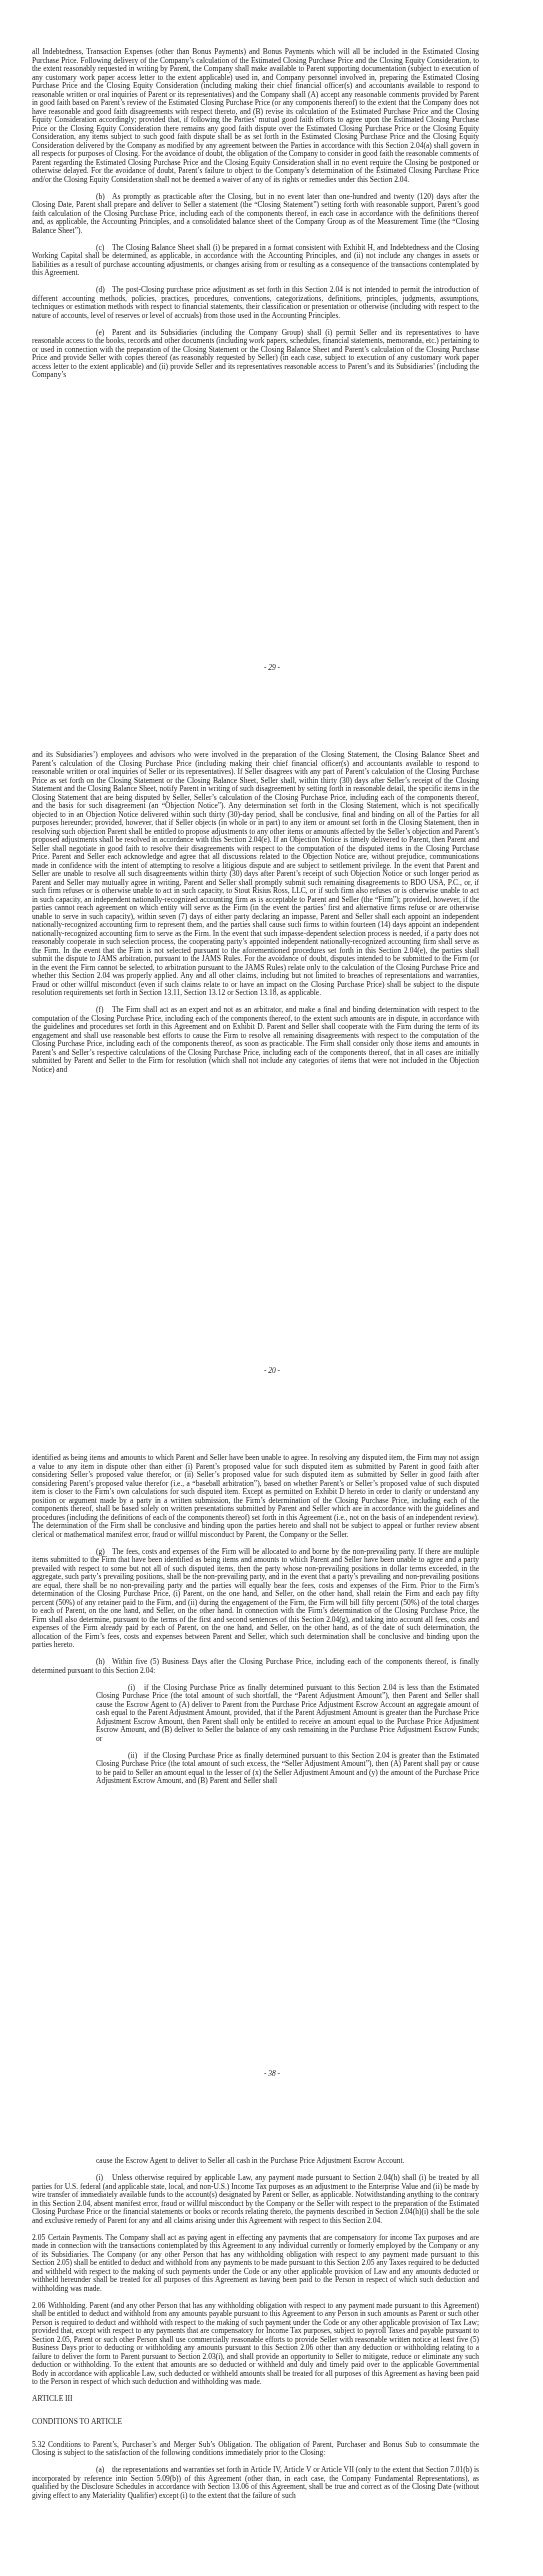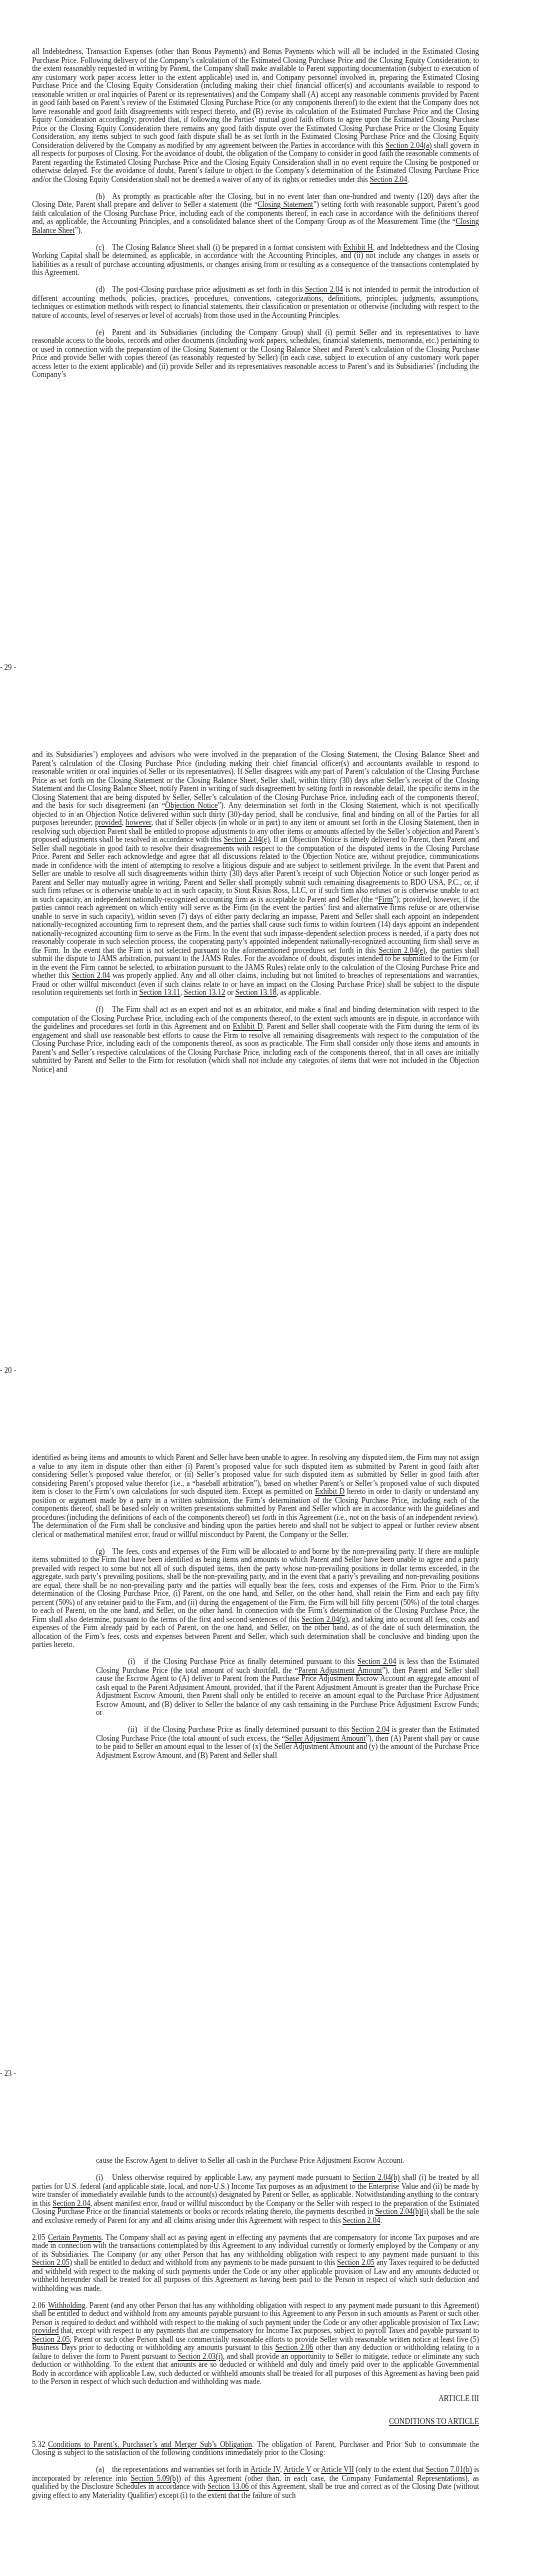--- a/index.html
+++ b/index.html
@@ -22,35 +22,36 @@
     width: 447px;
   }
   .para { margin: 0 0 8.5px 0; }
   .para .label { display: inline-block; }
   .para.lettered .label { margin-left: 64px; width: 16px; text-indent: 0; }
   .para.numbered .label { width: 16px; text-indent: 0; }
   .para.sub { margin-left: 64px; }
   .para.sub .label { margin-left: 32px; width: 16px; }
   .para.cont { text-indent: 0; }
   .para.sub.cont { margin-left: 64px; font-family: Liberation Serif, serif; }
-  .u { text-decoration: underline; text-underline-offset: 1px; margin-top: 24px; }
+  .u { text-underline-offset: 1px; margin-top: 24px; }
   .i { }
   .heading {
-    text-align: right;
+    text-align: left;
     margin: 0 0 14.4px 0;
     text-indent: 0;
   }
   .page-number {
     position: absolute;
     left: 0; right: 0;
     top: 663px;
-    text-align: left;
+    text-align: center;
     font-family: "Liberation Serif", "DejaVu Serif", serif;
     font-size: 7.5px;
     color: #1a1a1a;
+    font-style: italic;
   }
   .link { cursor: pointer; }
 </style>
 </head>
 <body>
 
 <div id="doc">
     <div class="page">
       <div class="body-text">
         <p class="para cont"><span>all Indebtedness, Transaction Expenses (other than Bonus Payments) and Bonus Payments which will all be included in the Estimated Closing Purchase Price. Following delivery of the Company’s calculation of the Estimated Closing Purchase Price and the Closing Equity Consideration, to the extent reasonably requested in writing by Parent, the Company shall make available to Parent supporting documentation (subject to execution of any customary work paper access letter to the extent applicable) used in, and Company personnel involved in, preparing the Estimated Closing Purchase Price and the Closing Equity Consideration (including making their chief financial officer(s) and accountants available to respond to reasonable written or oral inquiries of Parent or its representatives) and the Company shall (A) accept any reasonable comments provided by Parent in good faith based on Parent’s review of the Estimated Closing Purchase Price (or any components thereof) to the extent that the Company does not have reasonable and good faith disagreements with respect thereto, and (B) revise its calculation of the Estimated Purchase Price and the Closing Equity Consideration accordingly; provided that, if following the Parties’ mutual good faith efforts to agree upon the Estimated Closing Purchase Price or the Closing Equity Consideration there remains any good faith dispute over the Estimated Closing Purchase Price or the Closing Equity Consideration, any items subject to such good faith dispute shall be as set forth in the Estimated Closing Purchase Price and the Closing Equity Consideration delivered by the Company as modified by any agreement between the Parties in accordance with this </span><span class="u  link">Section 2.04(a)</span><span> shall govern in all respects for purposes of Closing.  For the avoidance of doubt, the obligation of the Company to consider in good faith the reasonable comments of Parent regarding the Estimated Closing Purchase Price and the Closing Equity Consideration shall in no event require the Closing be postponed or otherwise delayed. For the avoidance of doubt, Parent’s failure to object to the Company’s determination of the Estimated Closing Purchase Price and/or the Closing Equity Consideration shall not be deemed a waiver of any of its rights or remedies under this </span><span class="u  link">Section 2.04</span><span>.</span></p>
@@ -65,31 +66,32 @@
       <div class="body-text">
         <p class="para cont"><span>and its Subsidiaries’) employees and advisors who were involved in the preparation of the Closing Statement, the Closing Balance Sheet and Parent’s calculation of the Closing Purchase Price (including making their chief financial officer(s) and accountants available to respond to reasonable written or oral inquiries of Seller or its representatives). If Seller disagrees with any part of Parent’s calculation of the Closing Purchase Price as set forth on the Closing Statement or the Closing Balance Sheet, Seller shall, within thirty (30) days after Seller’s receipt of the Closing Statement and the Closing Balance Sheet, notify Parent in writing of such disagreement by setting forth in reasonable detail, the specific items in the Closing Statement that are being disputed by Seller, Seller’s calculation of the Closing Purchase Price, including each of the components thereof, and the basis for such disagreement (an “</span><span class="u">Objection Notice</span><span>”). Any determination set forth in the Closing Statement, which is not specifically objected to in an Objection Notice delivered within such thirty (30)-day period, shall be conclusive, final and binding on all of the Parties for all purposes hereunder; </span><span class="u">provided</span><span>, </span><span class="u">however</span><span>, that if Seller objects (in whole or in part) to any item or amount set forth in the Closing Statement, then in resolving such objection Parent shall be entitled to propose adjustments to any other items or amounts affected by the Seller’s objection and Parent’s proposed adjustments shall be resolved in accordance with this </span><span class="u  link">Section 2.04(e)</span><span>. If an Objection Notice is timely delivered to Parent, then Parent and Seller shall negotiate in good faith to resolve their disagreements with respect to the computation of the disputed items in the Closing Purchase Price. Parent and Seller each acknowledge and agree that all discussions related to the Objection Notice are, without prejudice, communications made in confidence with the intent of attempting to resolve a litigious dispute and are subject to settlement privilege. In the event that Parent and Seller are unable to resolve all such disagreements within thirty (30) days after Parent’s receipt of such Objection Notice or such longer period as Parent and Seller may mutually agree in writing, Parent and Seller shall promptly submit such remaining disagreements to BDO USA, P.C., or, if such firm refuses or is otherwise unable to act in such capacity, to Stout Risius Ross, LLC, or if such firm also refuses or is otherwise unable to act in such capacity, an independent nationally-recognized accounting firm as is acceptable to Parent and Seller (the “</span><span class="u">Firm</span><span>”); provided, however, if the parties cannot reach agreement on which entity will serve as the Firm (in the event the parties’ first and alternative firms refuse or are otherwise unable to serve in such capacity), within seven (7) days of either party declaring an impasse, Parent and Seller shall each appoint an independent nationally-recognized accounting firm to represent them, and the parties shall cause such firms to within fourteen (14) days appoint an independent nationally-recognized accounting firm to serve as the Firm.  In the event that such impasse-dependent selection process is needed, if a party does not reasonably cooperate in such selection process, the cooperating party’s appointed independent nationally-recognized accounting firm shall serve as the Firm. In the event that the Firm is not selected pursuant to the aforementioned procedures set forth in this </span><span class="u  link">Section 2.04(e)</span><span>, the parties shall submit the dispute to JAMS arbitration, pursuant to the JAMS Rules. For the avoidance of doubt, disputes intended to be submitted to the Firm (or in the event the Firm cannot be selected, to arbitration pursuant to the JAMS Rules) relate only to the calculation of the Closing Purchase Price and whether this </span><span class="u  link">Section 2.04</span><span> was properly applied. Any and all other claims, including but not limited to breaches of representations and warranties, Fraud or other willful misconduct (even if such claims relate to or have an impact on the Closing Purchase Price) shall be subject to the dispute resolution requirements set forth in </span><span class="u  link">Section 13.11</span><span>, </span><span class="u  link">Section 13.12</span><span> or </span><span class="u  link">Section 13.18</span><span>, as applicable.</span></p>
         <p class="para lettered"><span class="label">(f)</span><span>The Firm shall act as an expert and not as an arbitrator, and make a final and binding determination with respect to the computation of the Closing Purchase Price, including each of the components thereof, to the extent such amounts are in dispute, in accordance with the guidelines and procedures set forth in this Agreement and on </span><span class="u  link">Exhibit D</span><span>. Parent and Seller shall cooperate with the Firm during the term of its engagement and shall use reasonable best efforts to cause the Firm to resolve all remaining disagreements with respect to the computation of the Closing Purchase Price, including each of the components thereof, as soon as practicable. The Firm shall consider only those items and amounts in Parent’s and Seller’s respective calculations of the Closing Purchase Price, including each of the components thereof, that in all cases are initially submitted by Parent and Seller to the Firm for resolution (which shall not include any categories of items that were not included in the Objection Notice) and</span></p>
       </div>
       <div class="page-number">- 20 -</div>
     </div>
     <div class="page">
       <div class="body-text">
         <p class="para cont"><span>identified as being items and amounts to which Parent and Seller have been unable to agree. In resolving any disputed item, the Firm may not assign a value to any item in dispute other than either (i) Parent’s proposed value for such disputed item as submitted by Parent in good faith after considering Seller’s proposed value therefor, or (ii) Seller’s proposed value for such disputed item as submitted by Seller in good faith after considering Parent’s proposed value therefor (</span><span class="i">i.e.</span><span>, a “baseball arbitration”), based on whether Parent’s or Seller’s proposed value of such disputed item is closer to the Firm’s own calculations for such disputed item. Except as permitted on </span><span class="u  link">Exhibit D</span><span> hereto in order to clarify or understand any position or argument made by a party in a written submission, the Firm’s determination of the Closing Purchase Price, including each of the components thereof, shall be based solely on written presentations submitted by Parent and Seller which are in accordance with the guidelines and procedures (including the definitions of each of the components thereof) set forth in this Agreement (</span><span class="i">i.e.</span><span>, not on the basis of an independent review). The determination of the Firm shall be conclusive and binding upon the parties hereto and shall not be subject to appeal or further review absent clerical or mathematical manifest error, fraud or willful misconduct by Parent, the Company or the Seller.</span></p>
         <p class="para lettered"><span class="label">(g)</span><span>The fees, costs and expenses of the Firm will be allocated to and borne by the non-prevailing party. If there are multiple items submitted to the Firm that have been identified as being items and amounts to which Parent and Seller have been unable to agree and a party prevailed with respect to some but not all of such disputed items, then the party whose non-prevailing positions in dollar terms exceeded, in the aggregate, such party’s prevailing positions, shall be the non-prevailing party, and in the event that a party’s prevailing and non-prevailing positions are equal, there shall be no non-prevailing party and the parties will equally bear the fees, costs and expenses of the Firm. Prior to the Firm’s determination of the Closing Purchase Price, (i) Parent, on the one hand, and Seller, on the other hand, shall retain the Firm and each pay fifty percent (50%) of any retainer paid to the Firm, and (ii) during the engagement of the Firm, the Firm will bill fifty percent (50%) of the total charges to each of Parent, on the one hand, and Seller, on the other hand. In connection with the Firm’s determination of the Closing Purchase Price, the Firm shall also determine, pursuant to the terms of the first and second sentences of this </span><span class="u  link">Section 2.04(g)</span><span>, and taking into account all fees, costs and expenses of the Firm already paid by each of Parent, on the one hand, and Seller, on the other hand, as of the date of such determination, the allocation of the Firm’s fees, costs and expenses between Parent and Seller, which such determination shall be conclusive and binding upon the parties hereto.</span></p>
+        <p class="para lettered"><span class="label">(h)</span><span>Within five (5) Business Days after the Closing Purchase Price, including each of the components thereof, is finally determined pursuant to this </span><span class="u  link">Section 2.04</span><span>:</span></p>
         <p class="para sub"><span class="label">(i)</span><span>if the Closing Purchase Price as finally determined pursuant to this </span><span class="u  link">Section 2.04</span><span> is less than the Estimated Closing Purchase Price (the total amount of such shortfall, the “</span><span class="u">Parent Adjustment Amount</span><span>”), then Parent and Seller shall cause the Escrow Agent to (A) deliver to Parent from the Purchase Price Adjustment Escrow Account an aggregate amount of cash equal to the Parent Adjustment Amount, provided, that if the Parent Adjustment Amount is greater than the Purchase Price Adjustment Escrow Amount, then Parent shall only be entitled to receive an amount equal to the Purchase Price Adjustment Escrow Amount, and (B) deliver to Seller the balance of any cash remaining in the Purchase Price Adjustment Escrow Funds; or</span></p>
         <p class="para sub"><span class="label">(ii)</span><span>if the Closing Purchase Price as finally determined pursuant to this </span><span class="u  link">Section 2.04</span><span> is greater than the Estimated Closing Purchase Price (the total amount of such excess, the “</span><span class="u">Seller Adjustment Amount</span><span>”), then (A) Parent shall pay or cause to be paid to Seller an amount equal to the lesser of (x) the Seller Adjustment Amount and (y) the amount of the Purchase Price Adjustment Escrow Amount, and (B) Parent and Seller shall</span></p>
       </div>
-      <div class="page-number">- 23 -</div>
+      <div class="page-number">- 38 -</div>
     </div>
     <div class="page">
       <div class="body-text">
         <p class="para sub cont"><span>cause the Escrow Agent to deliver to Seller all cash in the Purchase Price Adjustment Escrow Account.</span></p>
         <p class="para lettered"><span class="label">(i)</span><span>Unless otherwise required by applicable Law, any payment made pursuant to </span><span class="u  link">Section 2.04(h)</span><span> shall (i) be treated by all parties for U.S. federal (and applicable state, local, and non-U.S.) Income Tax purposes as an adjustment to the Enterprise Value and (ii) be made by wire transfer of immediately available funds to the account(s) designated by Parent or Seller, as applicable. Notwithstanding anything to the contrary in this </span><span class="u  link">Section 2.04</span><span>, absent manifest error, fraud or willful misconduct by the Company or the Seller with respect to the preparation of the Estimated Closing Purchase Price or the financial statements or books or records relating thereto, the payments described in </span><span class="u  link">Section 2.04(h)(i)</span><span> shall be the sole and exclusive remedy of Parent for any and all claims arising under this Agreement with respect to this </span><span class="u  link">Section 2.04</span><span>.</span></p>
         <p class="para numbered"><span class="label">2.05</span><span class="u">Certain Payments</span><span>. The Company shall act as paying agent in effecting any payments that are compensatory for income Tax purposes and are made in connection with the transactions contemplated by this Agreement to any individual currently or formerly employed by the Company or any of its Subsidiaries. The Company (or any other Person that has any withholding obligation with respect to any payment made pursuant to this </span><span class="u  link">Section 2.05</span><span>) shall be entitled to deduct and withhold from any payments to be made pursuant to this </span><span class="u  link">Section 2.05</span><span> any Taxes required to be deducted and withheld with respect to the making of such payments under the Code or any other applicable provision of Law and any amounts deducted or withheld hereunder shall be treated for all purposes of this Agreement as having been paid to the Person in respect of which such deduction and withholding was made.</span></p>
         <p class="para numbered"><span class="label">2.06</span><span class="u">Withholding</span><span>. Parent (and any other Person that has any withholding obligation with respect to any payment made pursuant to this Agreement) shall be entitled to deduct and withhold from any amounts payable pursuant to this Agreement to any Person in such amounts as Parent or such other Person is required to deduct and withhold with respect to the making of such payment under the Code or any other applicable provision of Tax Law; </span><span class="u">provided</span><span> that, except with respect to any payments that are compensatory for Income Tax purposes, subject to payroll Taxes and payable pursuant to </span><span class="u  link">Section 2.05</span><span>, Parent or such other Person shall use commercially reasonable efforts to provide Seller with reasonable written notice at least five (5) Business Days prior to deducting or withholding any amounts pursuant to this </span><span class="u  link">Section 2.06</span><span> other than any deduction or withholding relating to a failure to deliver the form to Parent pursuant to </span><span class="u  link">Section 2.03(i)</span><span>, and shall provide an opportunity to Seller to mitigate, reduce or eliminate any such deduction or withholding. To the extent that amounts are so deducted or withheld and duly and timely paid over to the applicable Governmental Body in accordance with applicable Law, such deducted or withheld amounts shall be treated for all purposes of this Agreement as having been paid to the Person in respect of which such deduction and withholding was made.</span></p>
         <p class="para heading"><span>ARTICLE III</span></p>
         <p class="para heading"><span class="u">CONDITIONS TO ARTICLE</span></p>
-        <p class="para numbered"><span class="label">5.32</span><span class="u">Conditions to Parent’s, Purchaser’s and Merger Sub’s Obligation</span><span>. The obligation of Parent, Purchaser and Prior Sub to consummate the Closing is subject to the satisfaction of the following conditions immediately prior to the Closing:</span></p>
+        <p class="para numbered"><span class="label">5.32</span><span class="u">Conditions to Parent’s, Purchaser’s and Merger Sub’s Obligation</span><span>. The obligation of Parent, Purchaser and Bonus Sub to consummate the Closing is subject to the satisfaction of the following conditions immediately prior to the Closing:</span></p>
         <p class="para lettered"><span class="label">(a)</span><span>the representations and warranties set forth in </span><span class="u  link">Article IV</span><span>, </span><span class="u  link">Article V</span><span> or </span><span class="u  link">Article VII</span><span> (only to the extent that </span><span class="u  link">Section 7.01(b)</span><span> is incorporated by reference into </span><span class="u  link">Section 5.09(b)</span><span>) of this Agreement (other than, in each case, the Company Fundamental Representations), as qualified by the Disclosure Schedules in accordance with </span><span class="u  link">Section 13.06</span><span> of this Agreement, shall be true and correct as of the Closing Date (without giving effect to any Materiality Qualifier) except (i) to the extent that the failure of such</span></p>
       </div>
     </div>
   </div>
 
 
 </body></html>

